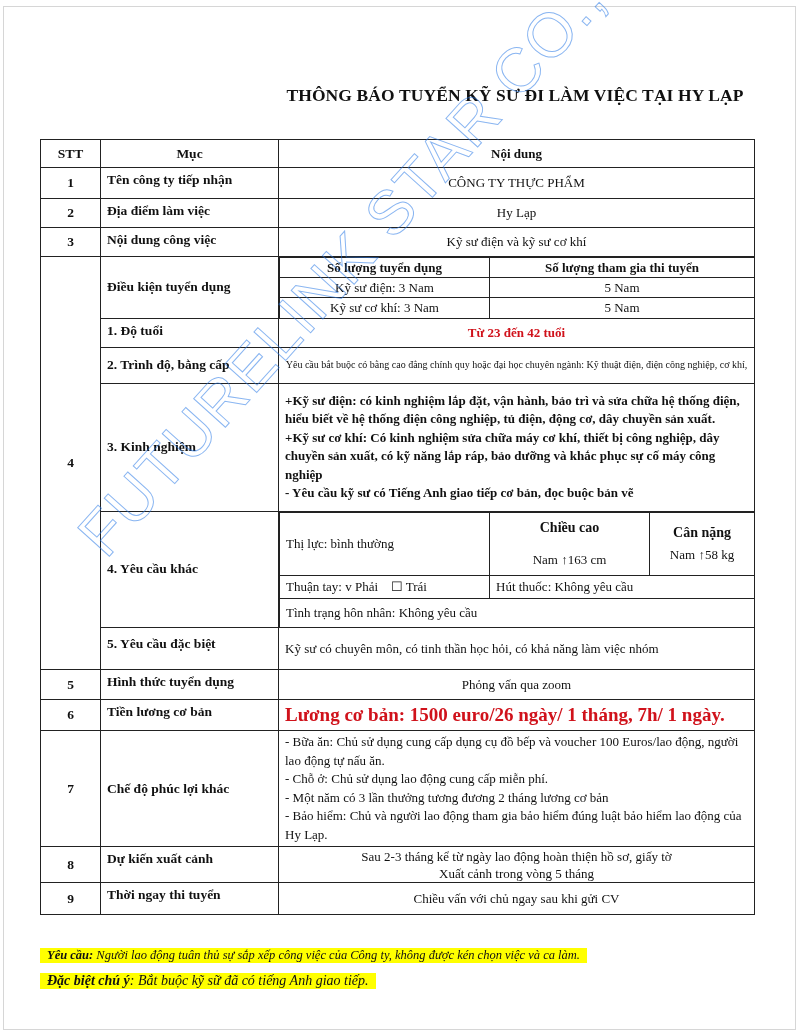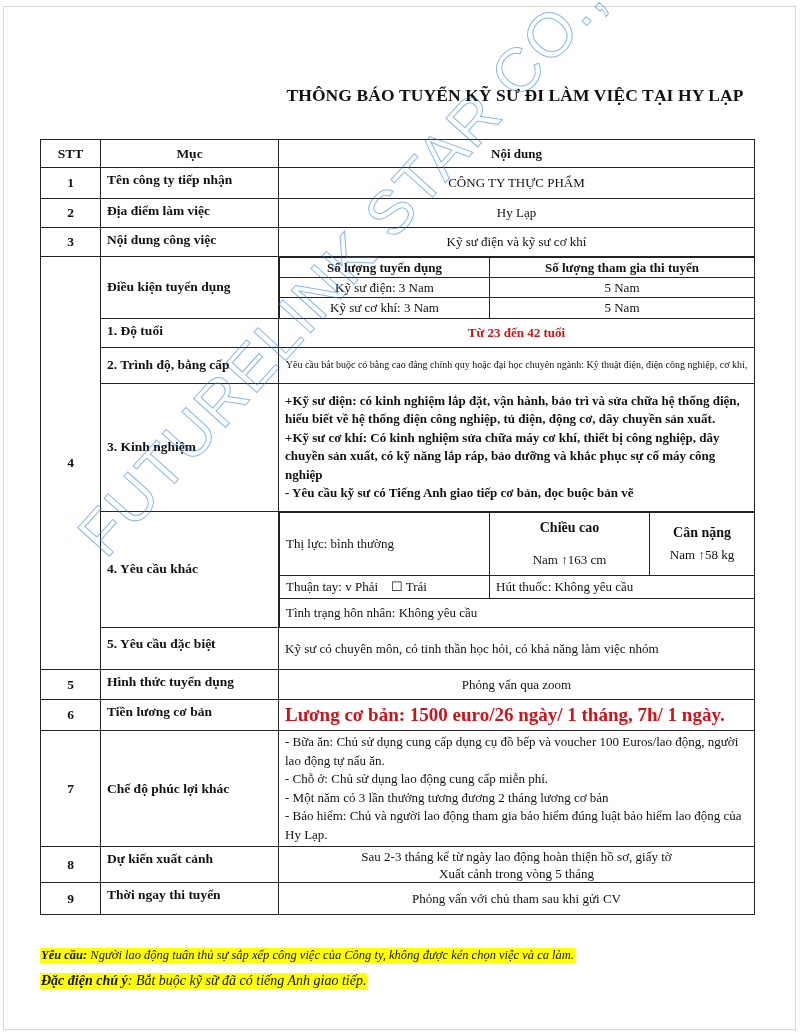--- a/index.html
+++ b/index.html
@@ -16,21 +16,21 @@
     .red { color:#d0121b; }
     .sub { width:100%; border-collapse:collapse; table-layout:fixed; }
     table.main td.nopad { padding:0; }
     .sub td { border:none; border-right:1px solid #222; border-bottom:1px solid #222; padding:0 4px; font-size:13px; }
     .sub td:last-child { border-right:none; }
     .sub tr:last-child td { border-bottom:none; }
     .exp { font-weight:bold; font-size:13px; line-height:18.5px; padding:2px 6px !important; }
     .benefit { font-size:13px; line-height:18.5px; padding:2px 6px !important; }
     .salary { color:#d0121b; font-weight:bold; font-size:19px; }
     .notes { position:absolute; left:40px; top:948px; font-size:12.5px; font-style:italic; }
-    .note-line { background:#ffff00; display:inline-block; margin-bottom:10px; padding:0 1px;font-family:Liberation Serif, serif; }
+    .note-line { background:#ffff00; display:inline-block; margin-bottom:10px; padding:0 7px;font-family:Liberation Serif, serif; }
     .note-line.big { font-size:14px; }
     .note-label { font-weight:bold; }
     .watermark { position:absolute; left:30px; top:180px; width:760px; height:700px; pointer-events:none; }
     .watermark span { position:absolute; left:60px; top:330px; font-family:"Liberation Sans", sans-serif; font-size:62px; color:rgba(40,120,230,0.55); transform:rotate(-48deg); transform-origin:left center; white-space:nowrap; letter-spacing:2px; -webkit-text-stroke:1px rgba(40,120,230,0.55); color:transparent; }
   </style>
 </head>
 <body>
 
 <div class="page"></div>
 
@@ -168,25 +168,25 @@
     <td class="stt">8</td>
     <td class="muc">Dự kiến xuất cảnh</td>
     <td class="center" style="line-height:17px">
       <div>Sau 2-3 tháng kể từ ngày lao động hoàn thiện hồ sơ, giấy tờ</div>
       <div>Xuất cảnh trong vòng 5 tháng</div>
     </td>
   </tr>
   <tr style="height:32px">
     <td class="stt">9</td>
     <td class="muc">Thời ngay thi tuyển</td>
-    <td class="center">Phỏng vấn với chủ tham sau khi gửi CV</td>
+    <td class="center">Chiều vấn với chủ ngay sau khi gửi CV</td>
   </tr>
 </tbody>
   </table>
 
 <div class="notes">
   <div><span class="note-line"><span class="note-label">Yêu cầu:</span><span> Người lao động tuân thủ sự sắp xếp công việc của Công ty, không được kén chọn việc và ca làm.</span></span></div>
-  <div><span class="note-line big"><span class="note-label">Đặc điện chú ý</span><span>: Bắt buộc kỹ sữ đã có tiếng Anh giao tiếp.</span></span></div>
+  <div><span class="note-line big"><span class="note-label">Đặc biệt chú ý</span><span>: Bắt buộc kỹ sữ đã có tiếng Anh giao tiếp.</span></span></div>
 </div>
 
 <div class="watermark">
   <span>FUTURELINK STAR CO.,LTD</span>
 </div>
 
 </body></html>

